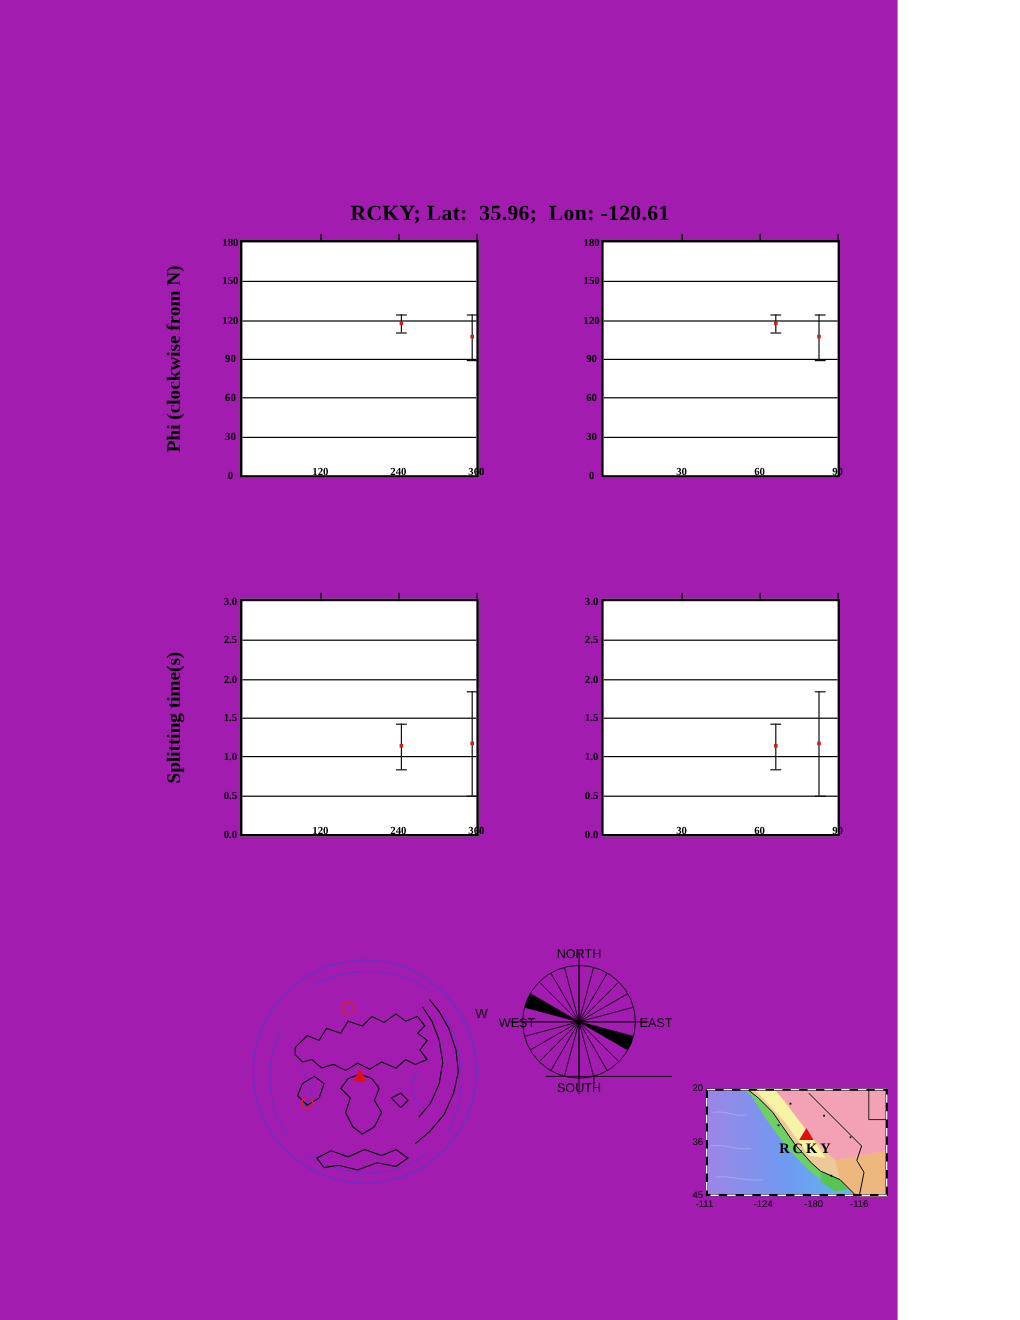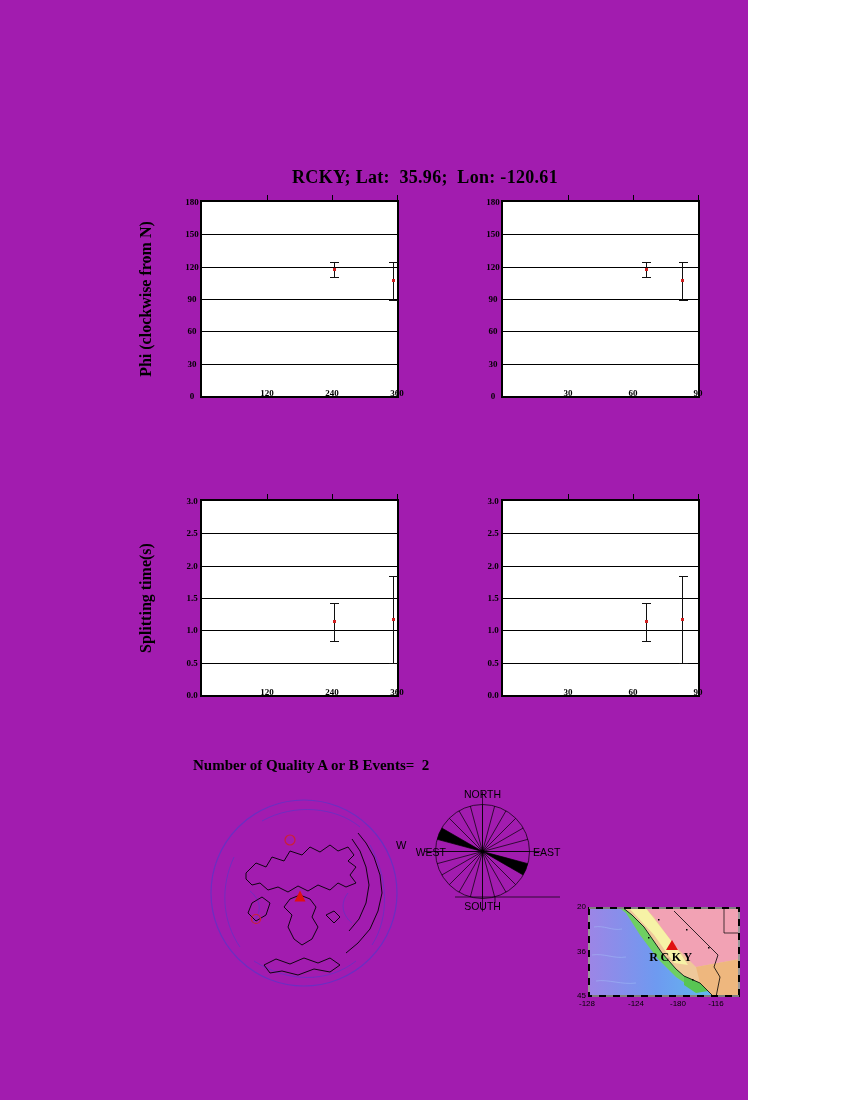--- a/index.html
+++ b/index.html
@@ -157,21 +157,20 @@
       <div class="ecap" style="left: 139px; top: 102.173px; background: rgb(16, 16, 16);"></div>
       <div class="ecap" style="left: 139px; top: 139.68px; background: rgb(16, 16, 16);"></div>
       <div class="emark" style="left: 141.5px; top: 119.427px; background: rgb(207, 32, 32);"></div>
       <div class="ebar" style="left: 179.333px; top: 75.0133px; height: 86.6533px; background: rgb(16, 16, 16);"></div>
       <div class="ecap" style="left: 175.833px; top: 75.0133px; background: rgb(16, 16, 16);"></div>
       <div class="ecap" style="left: 175.833px; top: 161.667px; background: rgb(16, 16, 16);"></div>
       <div class="emark" style="left: 178.333px; top: 116.84px; background: rgb(207, 32, 32);"></div>
     </div>
 
 
-  <div class="abs" id="sum2">Number of Quality A or B Events=  2</div>
 
   <svg class="abs" id="globe-svg" width="196" height="196" viewBox="0 0 196 196">
     <circle cx="98" cy="98" r="93" fill="none" stroke="#6c2fc2" stroke-width="1.2"></circle>
     <g stroke="#6c2fc2" stroke-width="0.9" fill="none">
       <path d="M28,62 C14,92 16,126 34,152"></path>
       <path d="M164,50 C182,82 184,122 166,150"></path>
       <path d="M56,26 C88,8 130,12 154,32"></path>
       <path d="M48,166 C82,188 122,188 150,166"></path>
       <path d="M44,96 C56,106 56,118 46,128"></path>
       <path d="M142,98 C134,108 136,120 146,128"></path>
@@ -265,18 +264,18 @@
     </g>
     <polygon points="84,33 78,43 90,43" fill="#e01010"></polygon>
     <text x="84" y="54" text-anchor="middle" font-size="12" font-weight="bold" letter-spacing="2.5" font-family="Liberation Serif,serif" fill="#000">RCKY</text>
     <rect x="1" y="1" width="150" height="88" fill="none" stroke="#000" stroke-width="2"></rect>
     <rect x="1" y="1" width="150" height="88" fill="none" stroke="#fff" stroke-width="1.2" stroke-dasharray="7 7"></rect>
   </svg>
 
   <span class="abs maptick mty" style="top:902px">20</span>
   <span class="abs maptick mty" style="top:947px">36</span>
   <span class="abs maptick mty" style="top:991px">45</span>
-  <span class="abs maptick mtx" style="left:573px">-128</span>
+  <span class="abs maptick mtx" style="left:573px">-111</span>
   <span class="abs maptick mtx" style="left:622px">-124</span>
   <span class="abs maptick mtx" style="left:664px">-180</span>
   <span class="abs maptick mtx" style="left:702px">-116</span>
 
 </div>
 
 </body></html>

